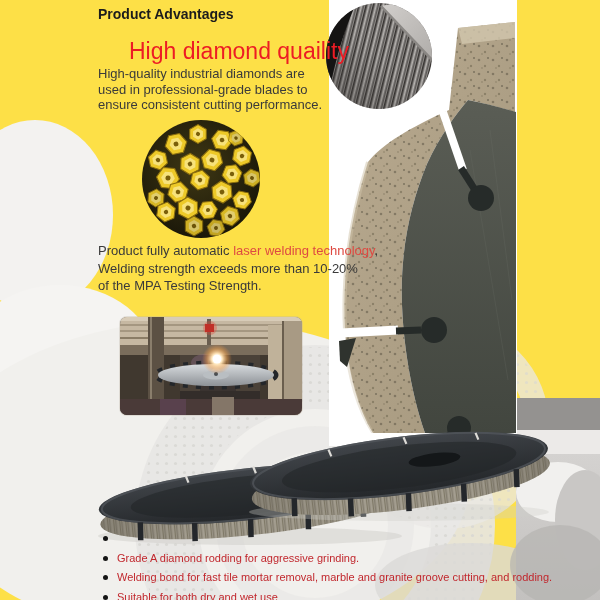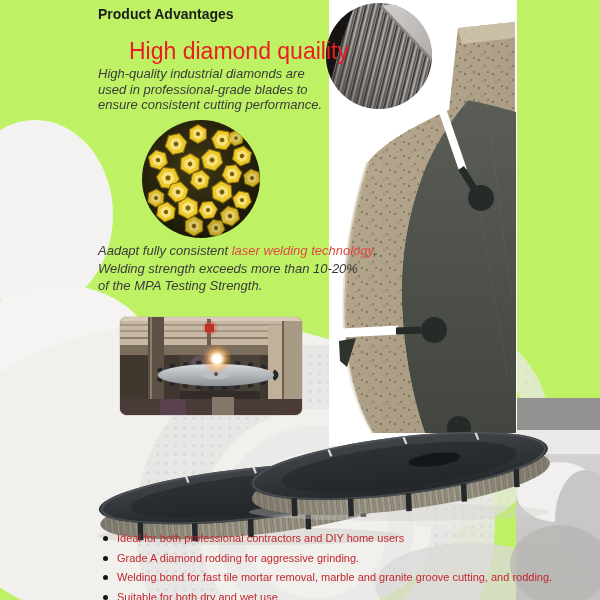--- a/index.html
+++ b/index.html
@@ -1,21 +1,21 @@
 <!DOCTYPE html>
 <html><head>
 <meta charset="utf-8">
 <style>
   html,body{margin:0;padding:0;background:#ffffff;}
-  .page{position:relative;width:600px;height:600px;background:#bef264;overflow:hidden;
+  .page{position:relative;width:600px;height:600px;background:#fde047;overflow:hidden;
         font-family:"Liberation Sans", sans-serif;}
   .abs{position:absolute;}
   .page-title{left:98px;top:6px;font-size:14px;font-weight:bold;color:#1c1c1c;}
   .adv-heading{left:97px;top:38px;font-size:23px;font-weight:400;color:#ed1c24;letter-spacing:0px;margin-left:32px;}
-  .para{white-space:pre-line;color:#3a3a3a;font-style:italic;}
+  .para{white-space:pre-line;color:#3a3a3a;}
   .para1{left:98px;top:66px;font-size:13px;line-height:15.5px;width:250px;}
   .para2{left:98px;top:242px;font-size:13px;line-height:17.5px;width:290px;}
   .red-inline{color:#de4a42;}
   .diamond-photo{left:142px;top:120px;}
   .laser-photo{left:120px;top:317px;width:182px;height:98px;border-radius:7px;overflow:hidden;
                box-shadow:0 0 0 1px rgba(190,180,165,.35);}
   .blade-photo{left:329px;top:0px;}
   .inset-photo{left:323px;top:2px;}
   .flat-blades{left:85px;top:420px;}
   .features{left:103px;top:531px;width:505px;list-style:none;margin:0;padding:0;}
@@ -180,21 +180,21 @@
       <use href="#xtal" transform="translate(100,80) rotate(12) scale(0.95)"></use>
       <use href="#xtal" transform="translate(24,92) rotate(-22) scale(1.0)"></use>
       <use href="#xtal" transform="translate(46,88) rotate(28) scale(1.1)"></use>
       <use href="#xtal" transform="translate(66,90) rotate(-5) scale(0.95)"></use>
       <use href="#xtal" transform="translate(88,96) rotate(18) scale(1.0)" opacity="0.9"></use>
       <use href="#xtal" transform="translate(52,106) rotate(-30) scale(1.0)" opacity="0.85"></use>
       <use href="#xtal" transform="translate(74,108) rotate(10) scale(0.9)" opacity="0.8"></use>
     </g>
   </svg>
 
-  <div class="abs para para2 z2"><span>Aadapt fully consistent </span><span class="red-inline">laser welding technology</span><span>,
+  <div class="abs para para2 z2"><span>Product fully automatic </span><span class="red-inline">laser welding technology</span><span>,
 Welding strength exceeds more than 10-20%
 of the MPA Testing Strength.</span></div>
 
   <div class="abs laser-photo z2">
     <svg width="182" height="98" viewBox="0 0 182 98">
       <defs>
         <radialGradient id="sparkGrad">
           <stop offset="0" stop-color="#ffffff"></stop>
           <stop offset="0.35" stop-color="#ffe9c0"></stop>
           <stop offset="0.7" stop-color="#ffaa50" stop-opacity="0.45"></stop>
@@ -292,21 +292,20 @@
       <line x1="-52" y1="26.2" x2="-53.5" y2="44.2" stroke="#24272b" stroke-width="5.5"></line>
       <line x1="6" y1="28" x2="4.5" y2="46" stroke="#24272b" stroke-width="5.5"></line>
       <line x1="62" y1="25.4" x2="60.5" y2="43.4" stroke="#24272b" stroke-width="5.5"></line>
       <line x1="116" y1="17.4" x2="114.5" y2="35.4" stroke="#24272b" stroke-width="5.5"></line>
     </g>
   </svg>
 
   <ul class="abs features z3">
     <li>
       <span class="dot"></span>
-      <span class="feat-text">Ideal for both professional contractors and DIY home users</span>
     </li>
     <li>
       <span class="dot"></span>
       <span class="feat-text">Grade A diamond rodding for aggressive grinding.</span>
     </li>
     <li>
       <span class="dot"></span>
       <span class="feat-text">Welding bond for fast tile mortar removal, marble and granite groove cutting, and rodding.</span>
     </li>
     <li>

